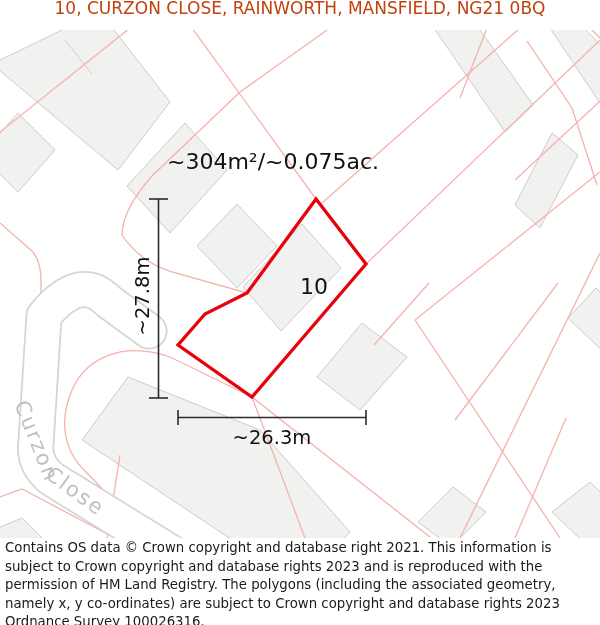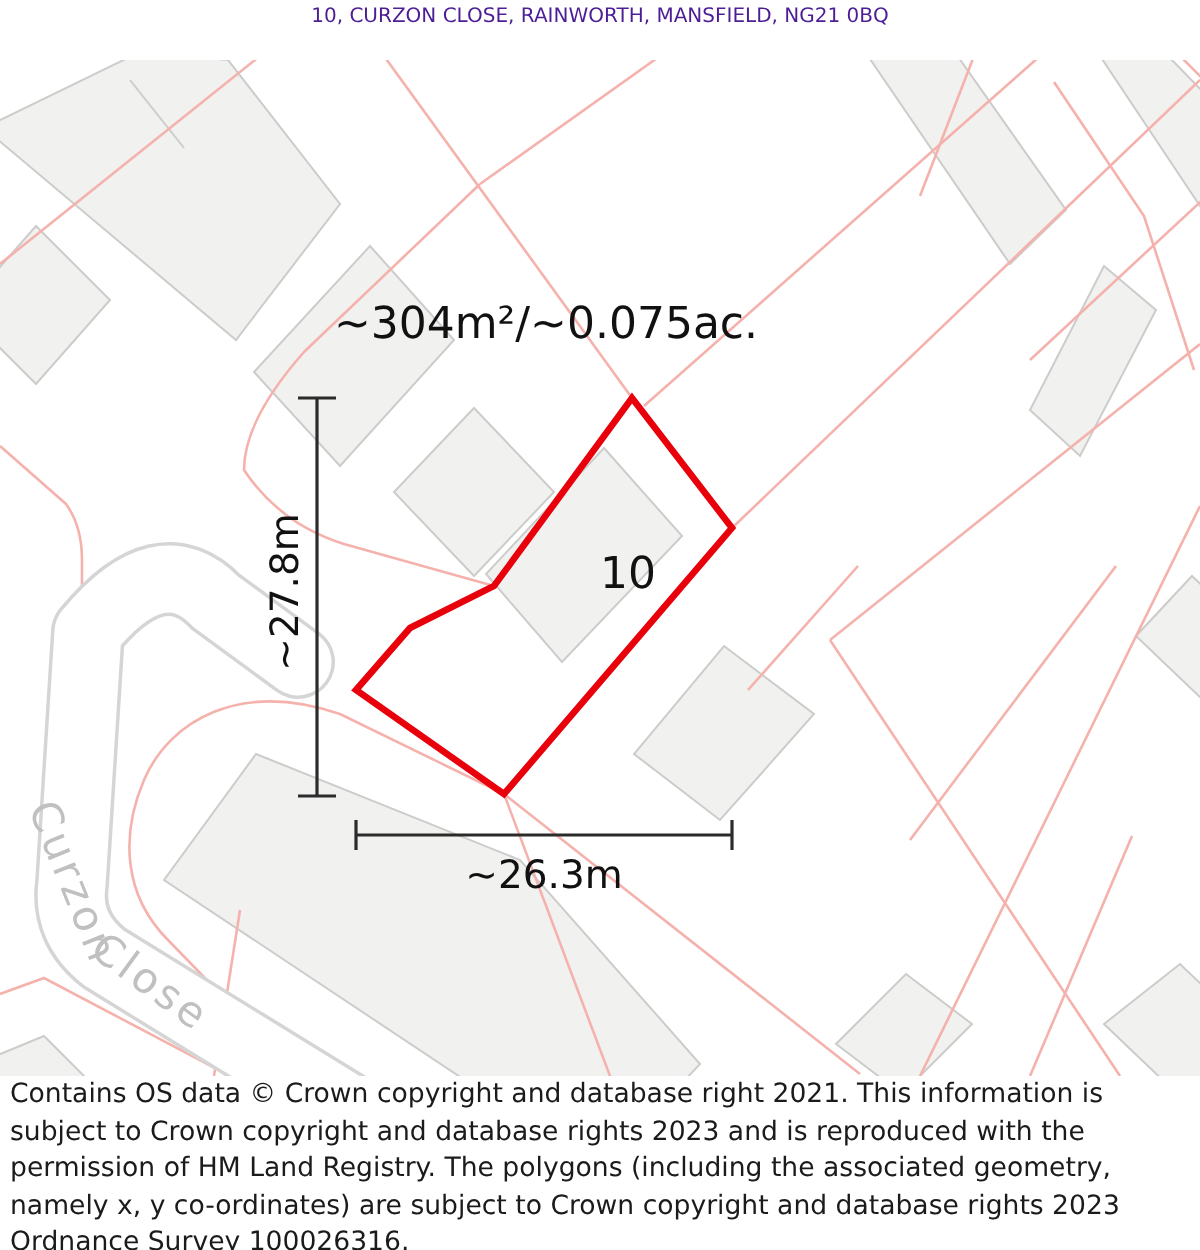--- a/index.html
+++ b/index.html
@@ -1,19 +1,19 @@
 <!DOCTYPE html>
 <html style="--property_outline: #e8000a; --parcel_line: #f5b2ac; --building_fill: #f1f1f0; --building_stroke: #cccccb; --road_casing: #d5d5d5; --street_label: #c0c0c0; --dimension: #2b2b2b;"><head>
 <meta charset="utf-8">
 <style>
   html,body{margin:0;padding:0;background:#fff;}
   #page{position:relative;width:600px;height:625px;background:#fff;overflow:hidden;
         font-family:"DejaVu Sans","Liberation Sans",sans-serif;color:#1a1a1a;}
   #header{position:absolute;top:1px;left:0;width:600px;text-align:center;
-          font-size:10px;line-height:15.5px;color:#4c1d95;}
+          font-size:17px;line-height:15.5px;color:#c2410c;}
   #map-wrap{position:absolute;top:30px;left:0;width:600px;height:508px;}
   #footer{position:absolute;top:539px;left:5px;width:591px;
           font-size:13.3px;line-height:18.6px;color:#1b1b1b;text-align:left;}
   svg{display:block;}
   .building{fill:var(--building_fill,#f1f1f0);stroke:var(--building_stroke,#cccccb);stroke-width:1;}
   .building-divider{stroke:var(--building_stroke,#cccccb);stroke-width:1;fill:none;}
   .parcel{stroke:var(--parcel_line,#f5b2ac);stroke-width:1.3;fill:none;}
   .road-casing{fill:none;stroke:var(--road_casing,#d5d5d5);stroke-width:37;stroke-linecap:round;stroke-linejoin:round;}
   .road-fill{fill:none;stroke:#ffffff;stroke-width:33.5;stroke-linecap:round;stroke-linejoin:round;}
   .property{fill:none;stroke:var(--property_outline,#e8000a);stroke-width:3.3;stroke-linejoin:miter;}

